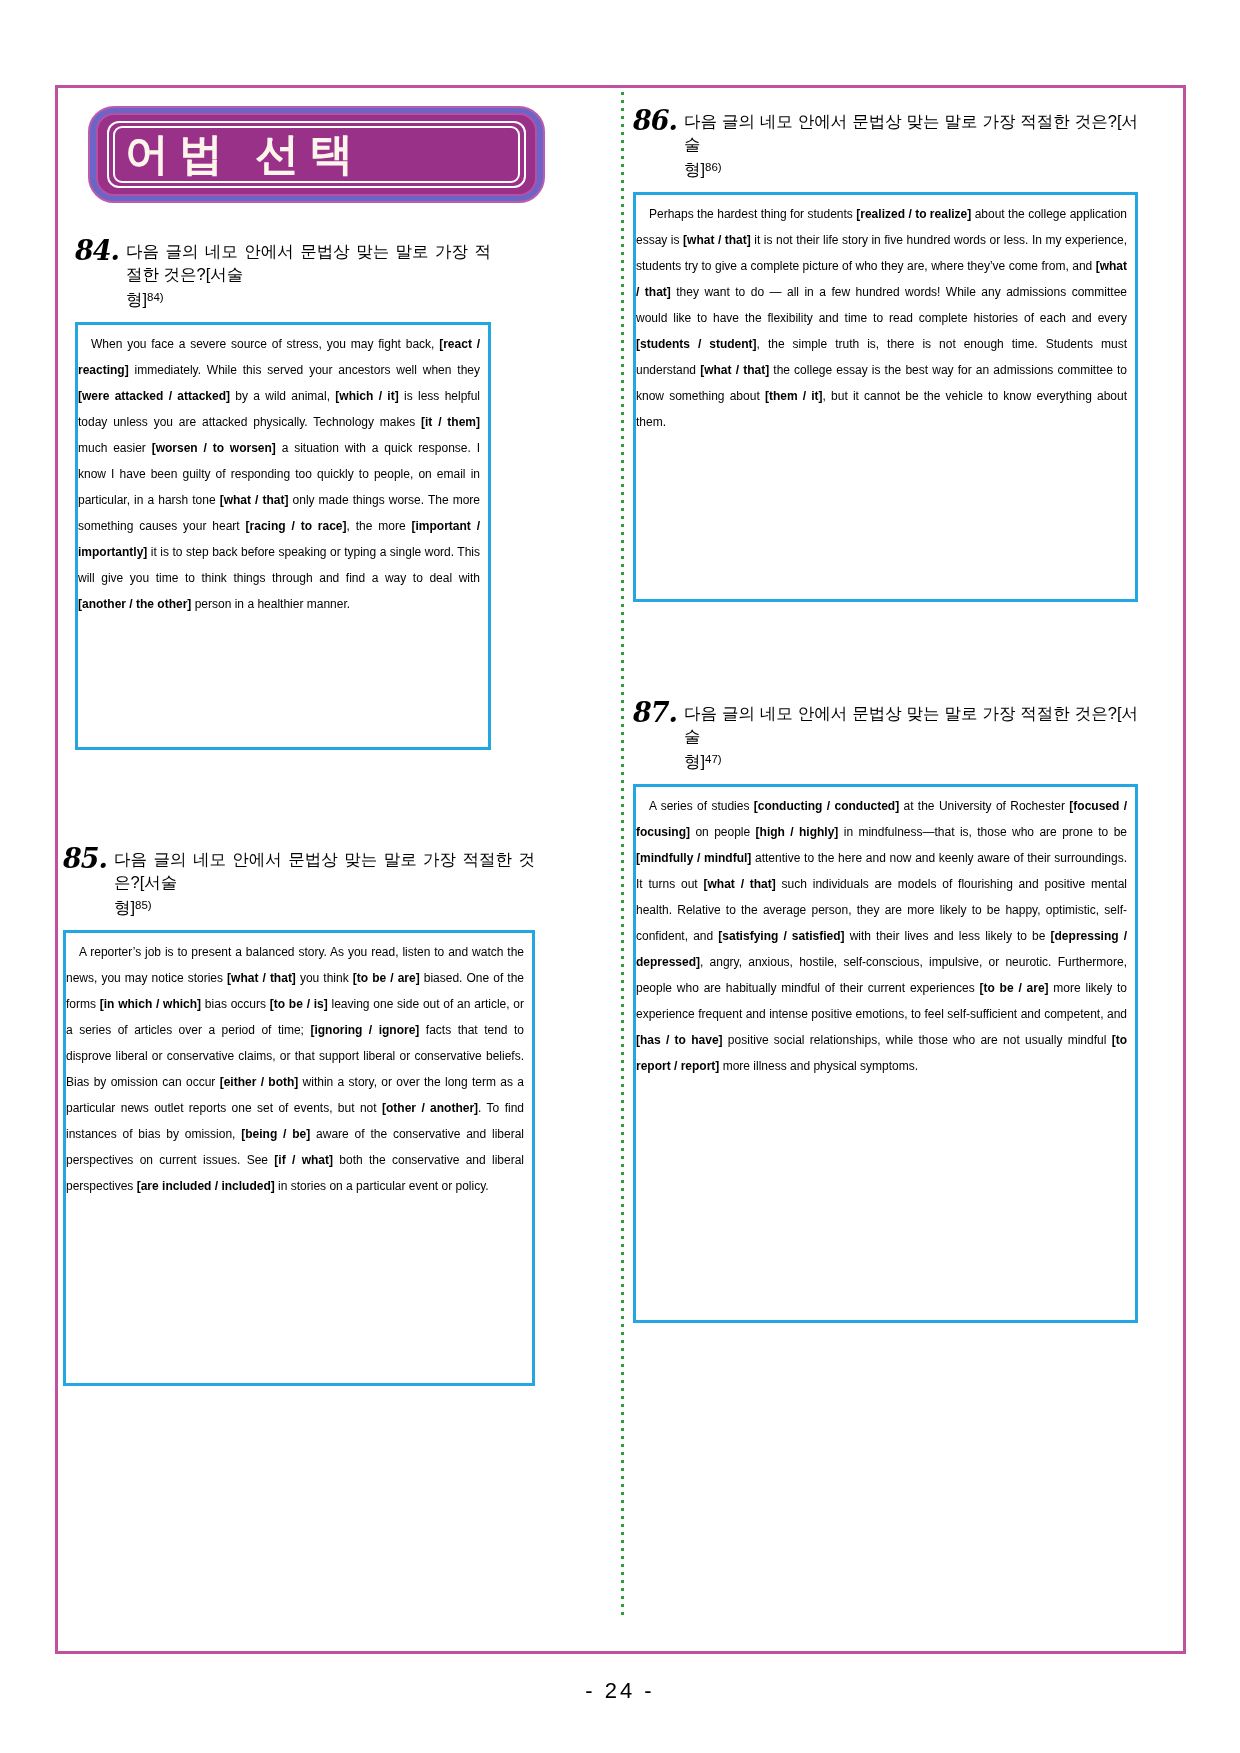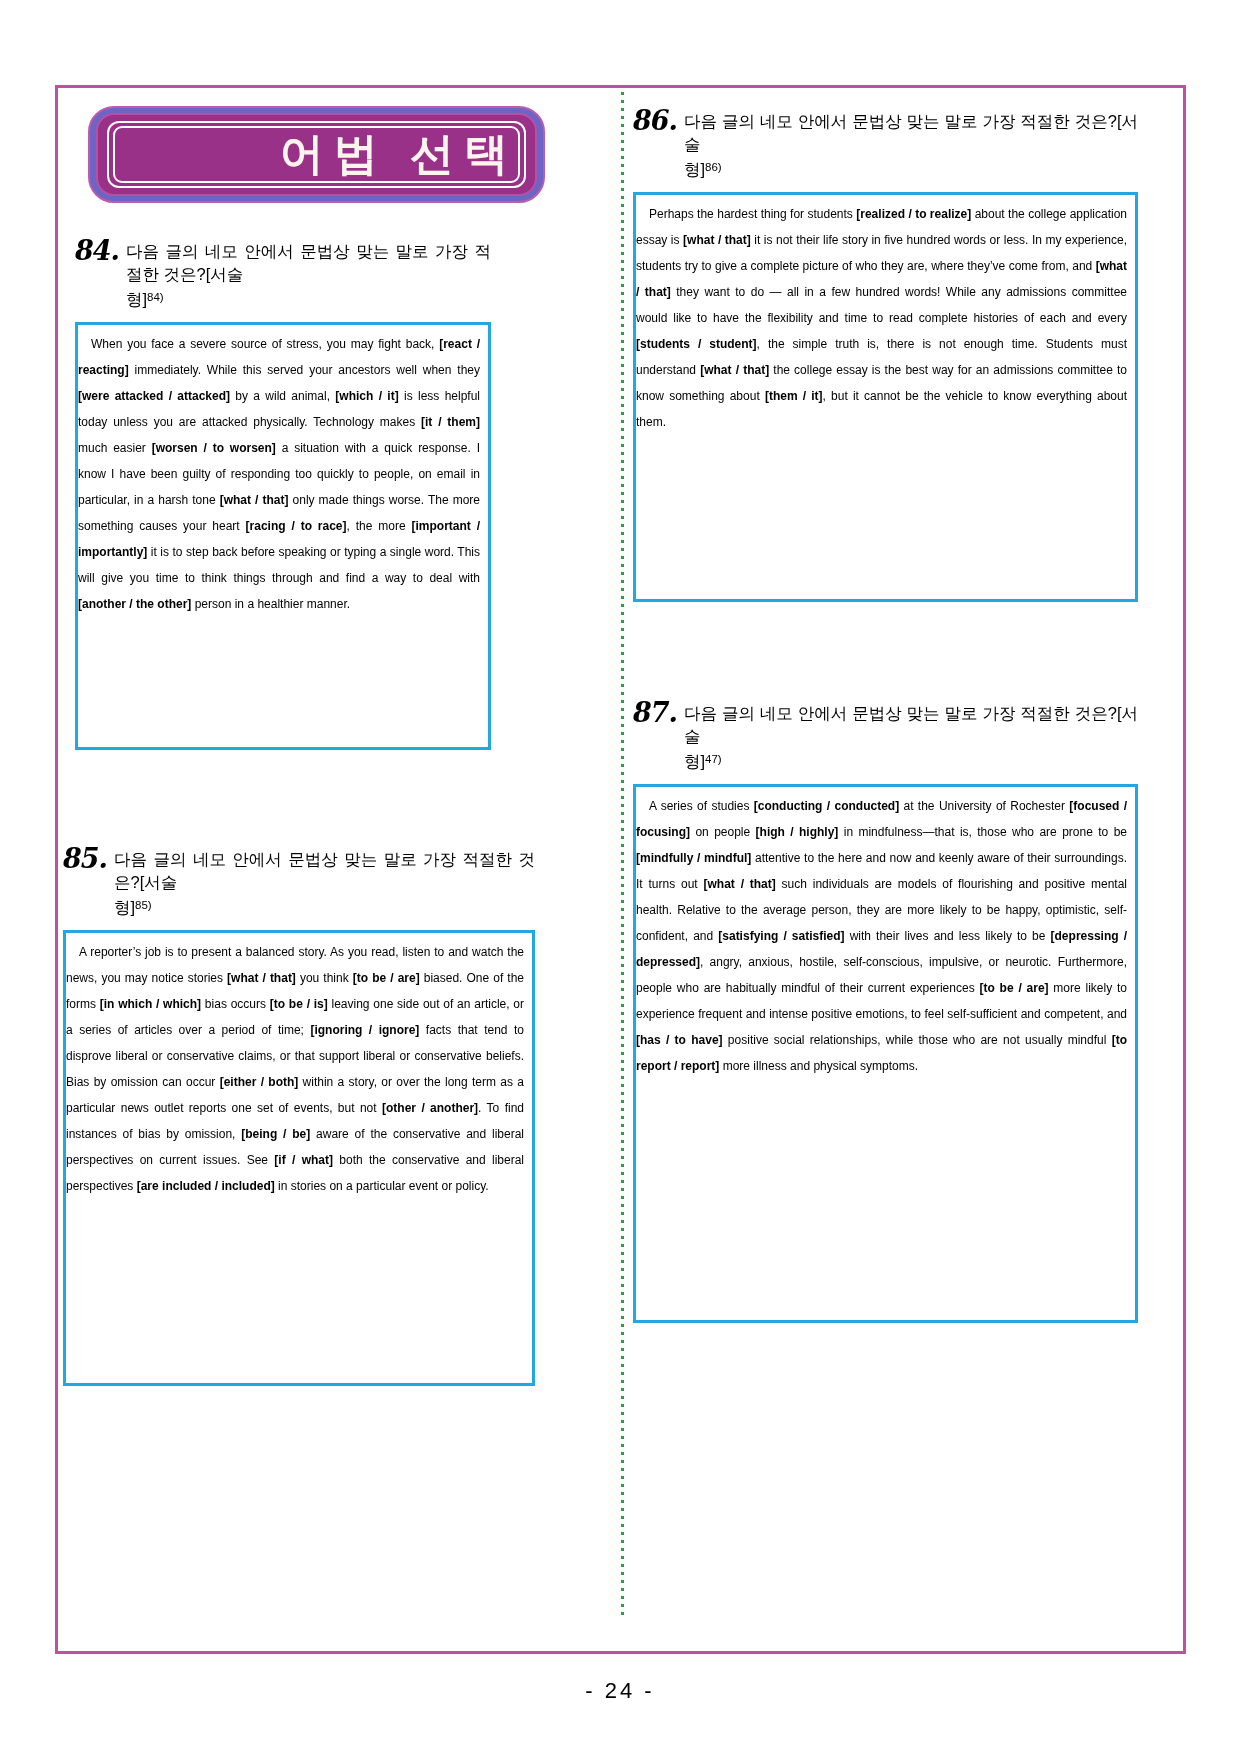--- a/index.html
+++ b/index.html
@@ -22,21 +22,21 @@
     position:absolute; left:88px; top:106px; width:457px; height:97px;
     border:2px solid #c05aac; border-radius:26px; background:#6b65c6; padding:5px 6px;
   }
   .banner .b1 {
     height:100%; background:#9a3188; border:2px solid #b84fa6;
     border-radius:18px; padding:6px 9px;
   }
   .banner .b2 { height:100%; border:2px solid #fff; border-radius:12px; padding:3px 4px; }
   .banner .b3 {
     height:100%; border:2px solid #fff; border-radius:9px;
-    display:flex; align-items:center; justify-content:flex-end;
+    display:flex; align-items:center; justify-content:flex-start;
   }
   .banner-title {
     color:#fdf4ec; font-size:44px; font-weight:bold; letter-spacing:10px;
     text-indent:10px; white-space:nowrap;
   }
   
   .question { position:absolute; }
   #q84 { left:75px;  top:238px; width:416px; }
   #q85 { left:63px;  top:846px; width:472px; }
   #q86 { left:633px; top:108px; width:505px; }

